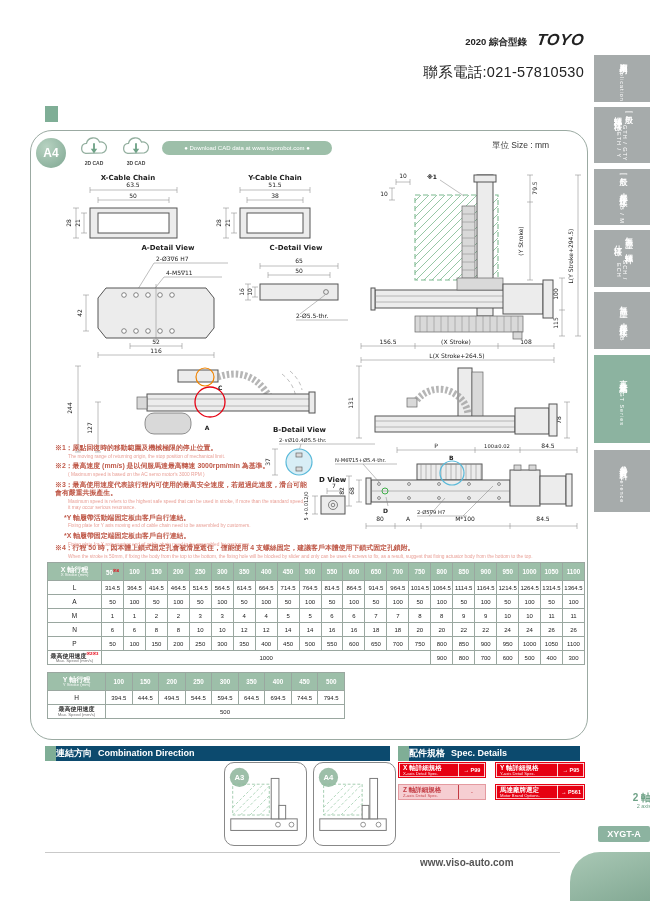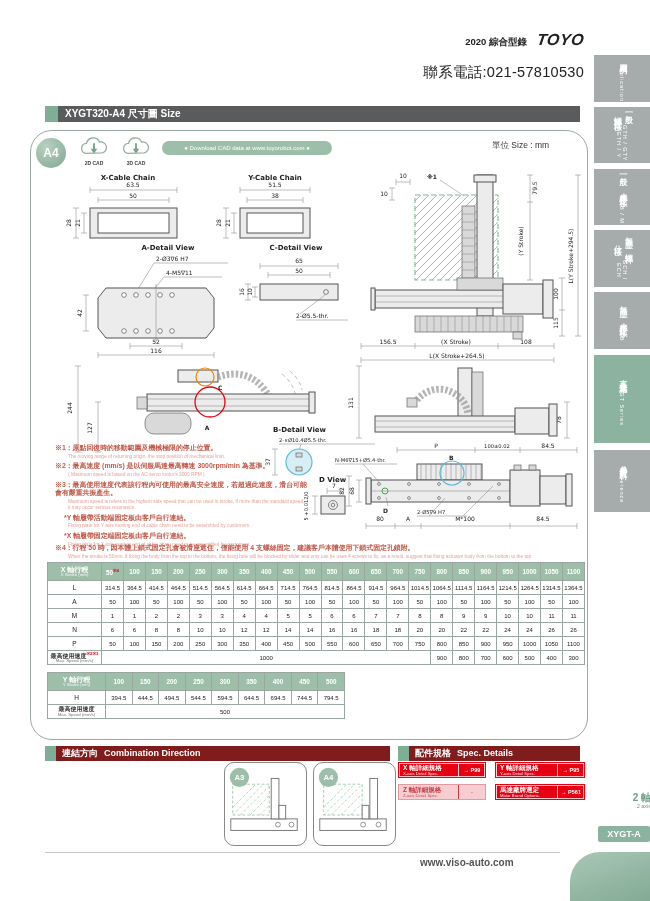--- a/index.html
+++ b/index.html
@@ -47,22 +47,22 @@
   .lbl .t1{font-size:7px;font-weight:bold;line-height:1.05}
   .lbl .t2{font-size:4.3px;font-weight:normal;line-height:1;opacity:.9}
   .stbl td.rl{font-size:6.5px}
   .sp .t1{font-size:6px;font-weight:bold;color:#333;line-height:1.05}
   .sp .t2{font-size:4.3px;color:#777;line-height:1}
   sup.mk{color:#e60012;font-size:4.3px}
   #xt{left:47px;top:562px;width:538px}
   #yt{left:47px;top:672px;width:298px}
   
   .sec-sq{position:absolute;width:11px;height:15px;background:#7fae96}
-  .sec-bar{position:absolute;height:15px;background:#7f1d1d;color:#fff;font-size:9px;font-weight:bold;
-           line-height:15px;padding-left:6px;box-sizing:border-box;display:flex;gap:6px}
+  .sec-bar{position:absolute;height:15px;background:#0c4a6e;color:#fff;font-size:9px;font-weight:bold;
+           line-height:15px;box-sizing:border-box;display:flex;gap:6px}
   .combo-panel{position:absolute;top:762px;width:81px;height:82px;border:1.5px solid #888;
                border-radius:10px;background:#fff}
   
   .spec-btn{position:absolute;height:16px;display:flex;box-sizing:border-box}
   .spec-btn.red{background:#e60012;border:1px solid #e60012;box-shadow:inset 0 0 0 .8px #fff}
   .spec-btn.pink{background:#f6ced2;border:1px solid #e49aa0}
   .sb-txt{flex:1;padding:1px 0 0 4px;overflow:hidden}
   .sb-zh{font-size:6.5px;font-weight:bold;color:#fff;line-height:1.1;white-space:nowrap}
   .sb-en{font-size:4.2px;color:#fff;opacity:.92;white-space:nowrap}
   .pink .sb-zh,.pink .sb-en{color:#c23a42}
@@ -137,21 +137,20 @@
   <div class="side-tab active" style="top:355px;height:88px">
     <span class="zh">直交連結</span>
     <span class="en">XYGT Series</span>
     </div>
   <div class="side-tab" style="top:450px;height:62px">
     <span class="zh">參考資料</span>
     <span class="en">Reference</span>
     </div>
 
   <div class="gsq"></div>
-  <div class="tbar">XYGT320-A4 尺寸圖 Size</div>
 
   <div class="main-box"></div>
   <div class="a4">A4</div>
 
   <div class="cloudw" style="left:74px;top:136px">
     <svg width="34" height="22" viewBox="0 0 36 24">
       <path d="M9 19a5.5 5.5 0 0 1 .8-10.9A7.5 7.5 0 0 1 24 6.6 6 6 0 0 1 27 18.5z" fill="#fff" stroke="#93af9f" stroke-width="1.4"></path>
       <path d="M18 8v7" stroke="#6fa287" stroke-width="2"></path>
         <path d="M14.5 14l3.5 5 3.5-5z" fill="#6fa287"></path>
     </svg>

